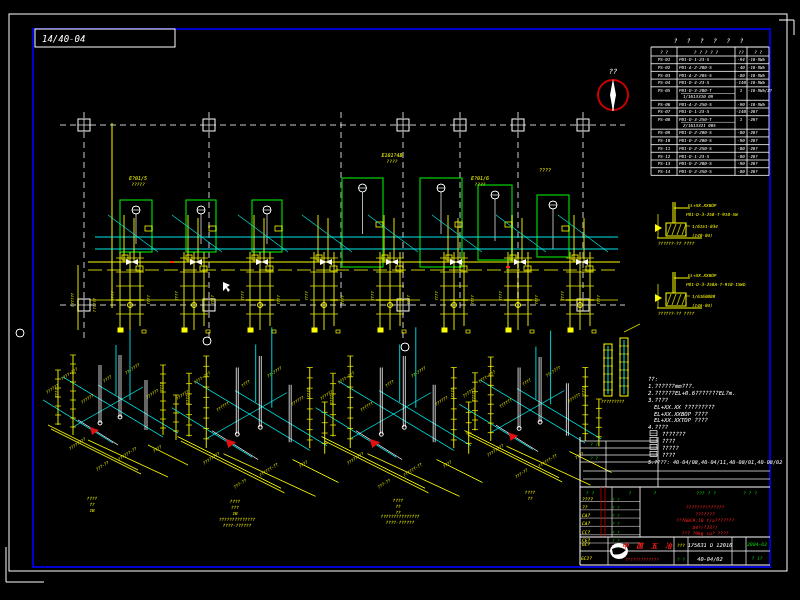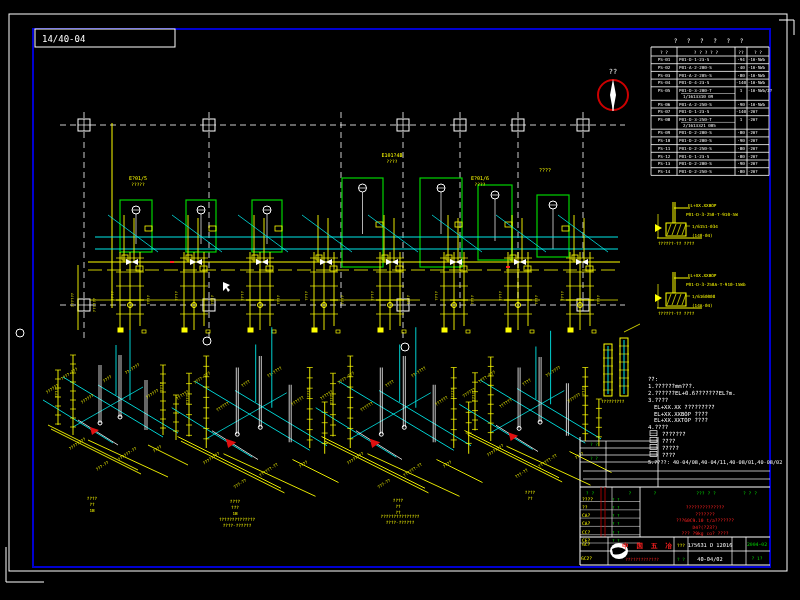--- a/index.html
+++ b/index.html
@@ -1,17 +1,17 @@
 <!DOCTYPE html>
 <html><head>
 <meta charset="utf-8">
 <style>
   html,body{margin:0;padding:0;background:#000;}
   #stage{position:relative;width:800px;height:600px;background:#000;overflow:hidden;
-         font-family:"DejaVu Sans Mono","Liberation Mono",monospace;}
+         font-family:"DejaVu Sans Mono","Liberation Mono",monospace;font-style:italic;}
   svg{position:absolute;left:0;top:0;}
   text{font-family:"DejaVu Sans Mono","Liberation Mono",monospace;}
 </style>
 </head>
 <body>
 
 <div id="stage">
   <svg id="sheet" width="800" height="600" viewBox="0 0 800 600">
       <g>
         <rect x="9" y="14" width="778" height="557" stroke="#ffffff" fill="none" stroke-width="1"></rect>

